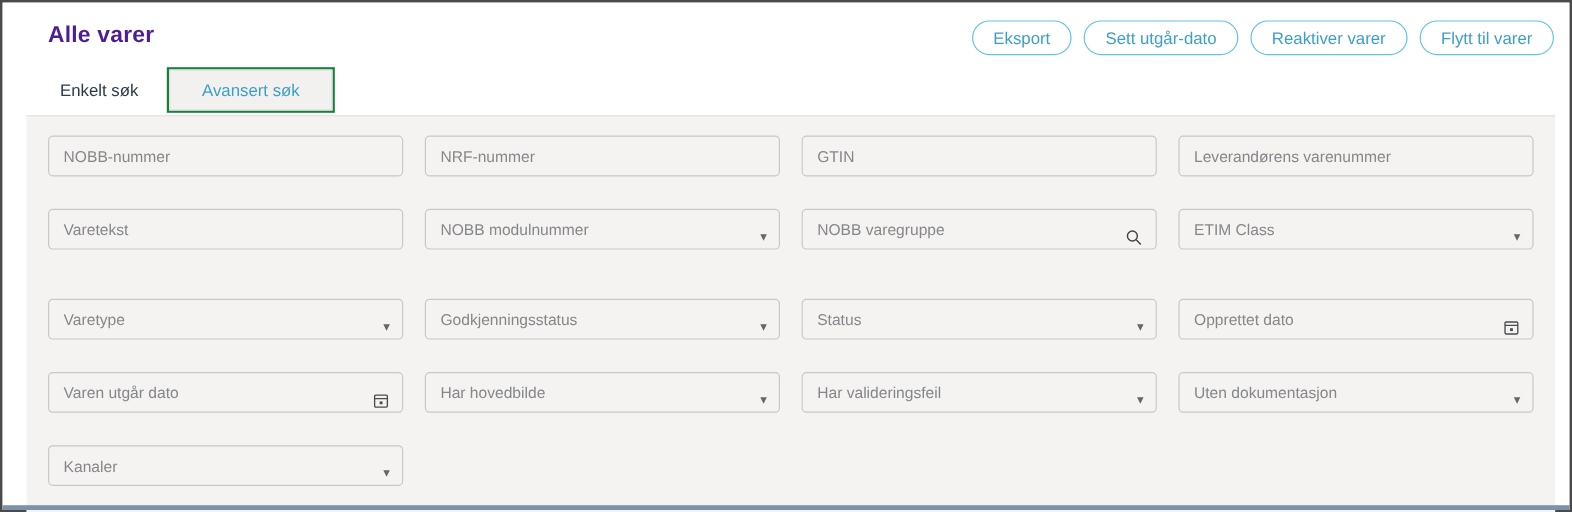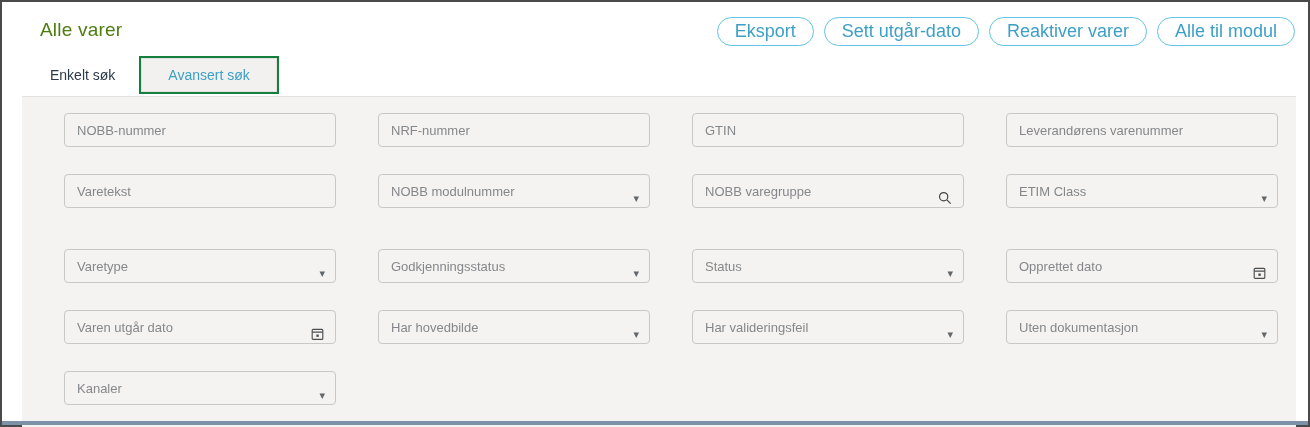--- a/index.html
+++ b/index.html
@@ -27,32 +27,32 @@
   }
   
   .header-row {
     display: flex;
     align-items: flex-start;
     justify-content: space-between;
     padding: 15px 13px 0 38px;
   }
   .page-title {
     font-size: 19px;
-    color: #4d7c0f;
-    font-weight: 400;
+    color: #4c1d95;
+    font-weight: 700;
     letter-spacing: .2px;
     padding-top: 2px;
   }
   .action-buttons { display: flex; gap: 10px; }
   .pill-btn {
     background: #ffffff;
     border: 1px solid #63c3e6;
     color: #3d9fc6;
     font-family: "Liberation Sans", sans-serif;
-    font-size: 18px;
+    font-size: 14px;
     height: 29px;
     padding: 0 17px;
     border-radius: 15px;
     cursor: pointer;
     white-space: nowrap;
   }
   
   .tabs-row {
     display: flex;
     align-items: center;
@@ -89,21 +89,20 @@
   .fields-grid {
     display: grid;
     grid-template-columns: repeat(4, 1fr);
     column-gap: 18px;
     row-gap: 14px;
   }
   .fields-grid.second { margin-top: 28px; }
   .field {
     position: relative;
     height: 47px;
-    margin-left: 24px;
   }
   .field-input {
     width: 100%;
     height: 34px;
     background: transparent;
     border: 1px solid #c8c8c6;
     border-radius: 4px;
     padding: 0 34px 0 12px;
     font-family: "Liberation Sans", sans-serif;
     font-size: 13px;
@@ -150,21 +149,21 @@
 <body>
 
 <div class="frame">
 
   <div class="header-row">
     <div class="page-title">Alle varer</div>
     <div class="action-buttons">
       <button class="pill-btn">Eksport</button>
       <button class="pill-btn">Sett utgår-dato</button>
       <button class="pill-btn">Reaktiver varer</button>
-      <button class="pill-btn">Alle til modul</button>
+      <button class="pill-btn">Flytt til varer</button>
     </div>
   </div>
 
   <div class="tabs-row">
     <div class="tab tab-inactive">Enkelt søk</div>
     <div class="red-box">
       <div class="tab tab-active">Avansert søk</div>
     </div>
   </div>
 

